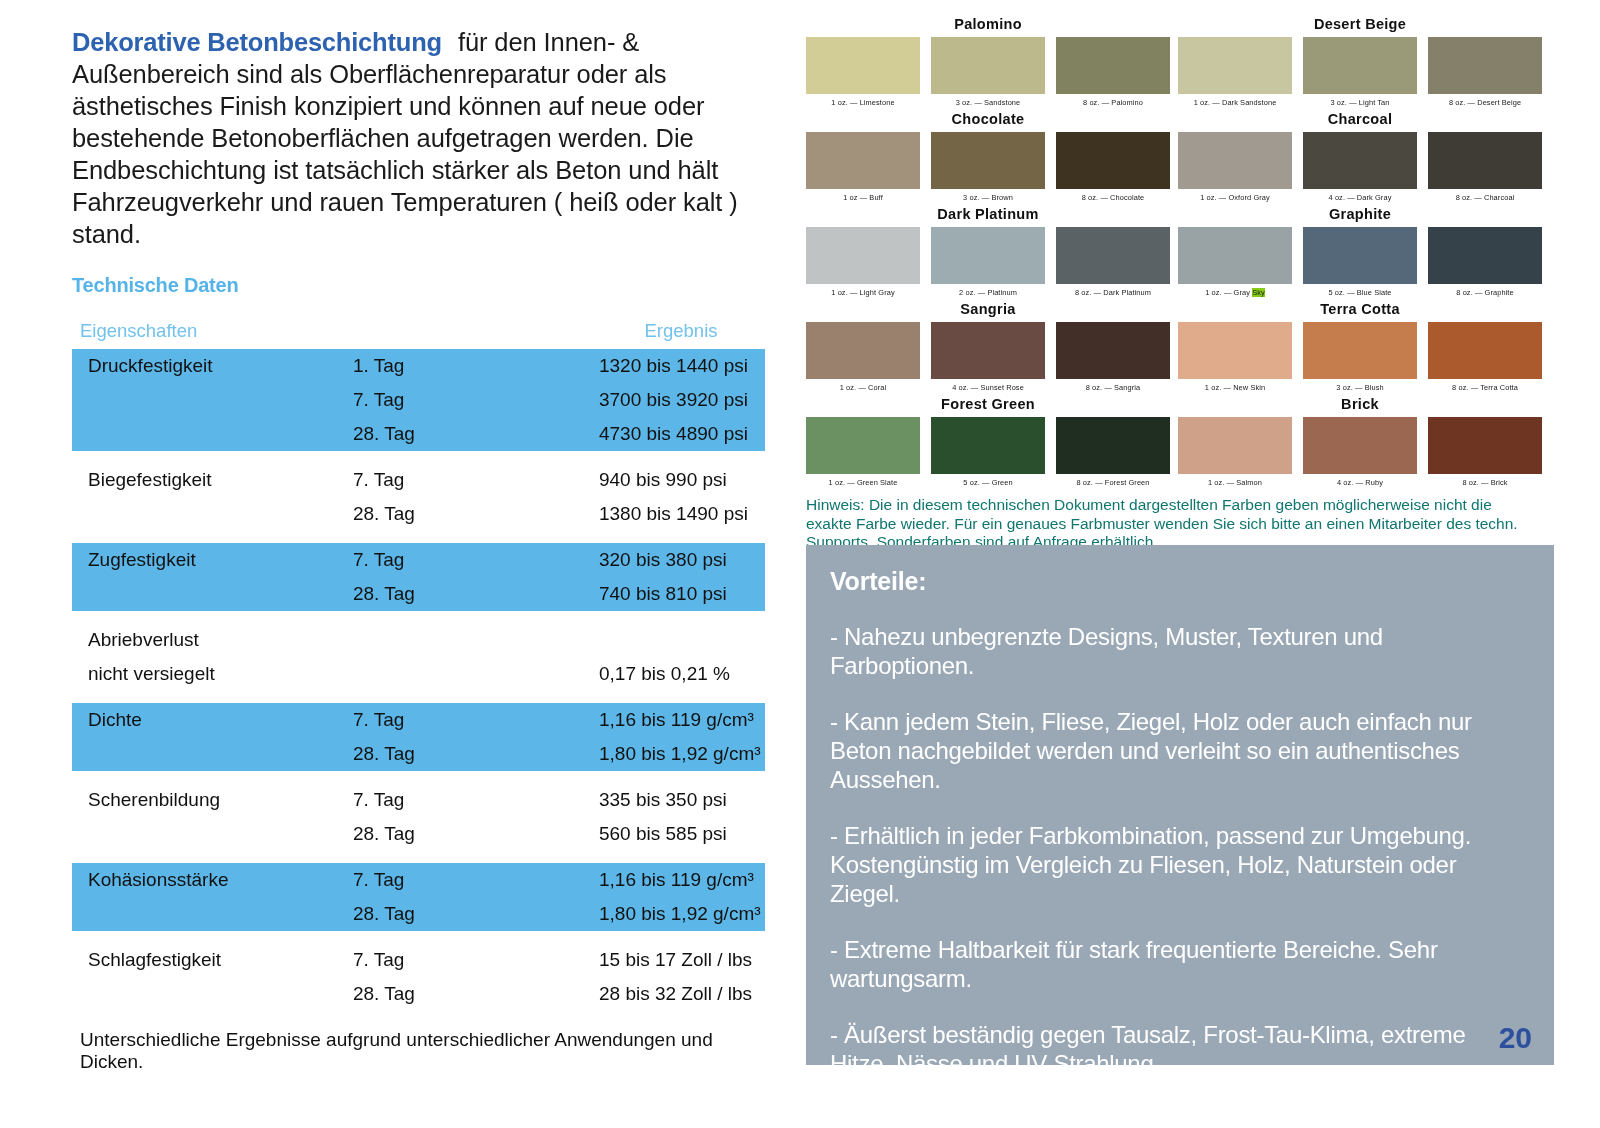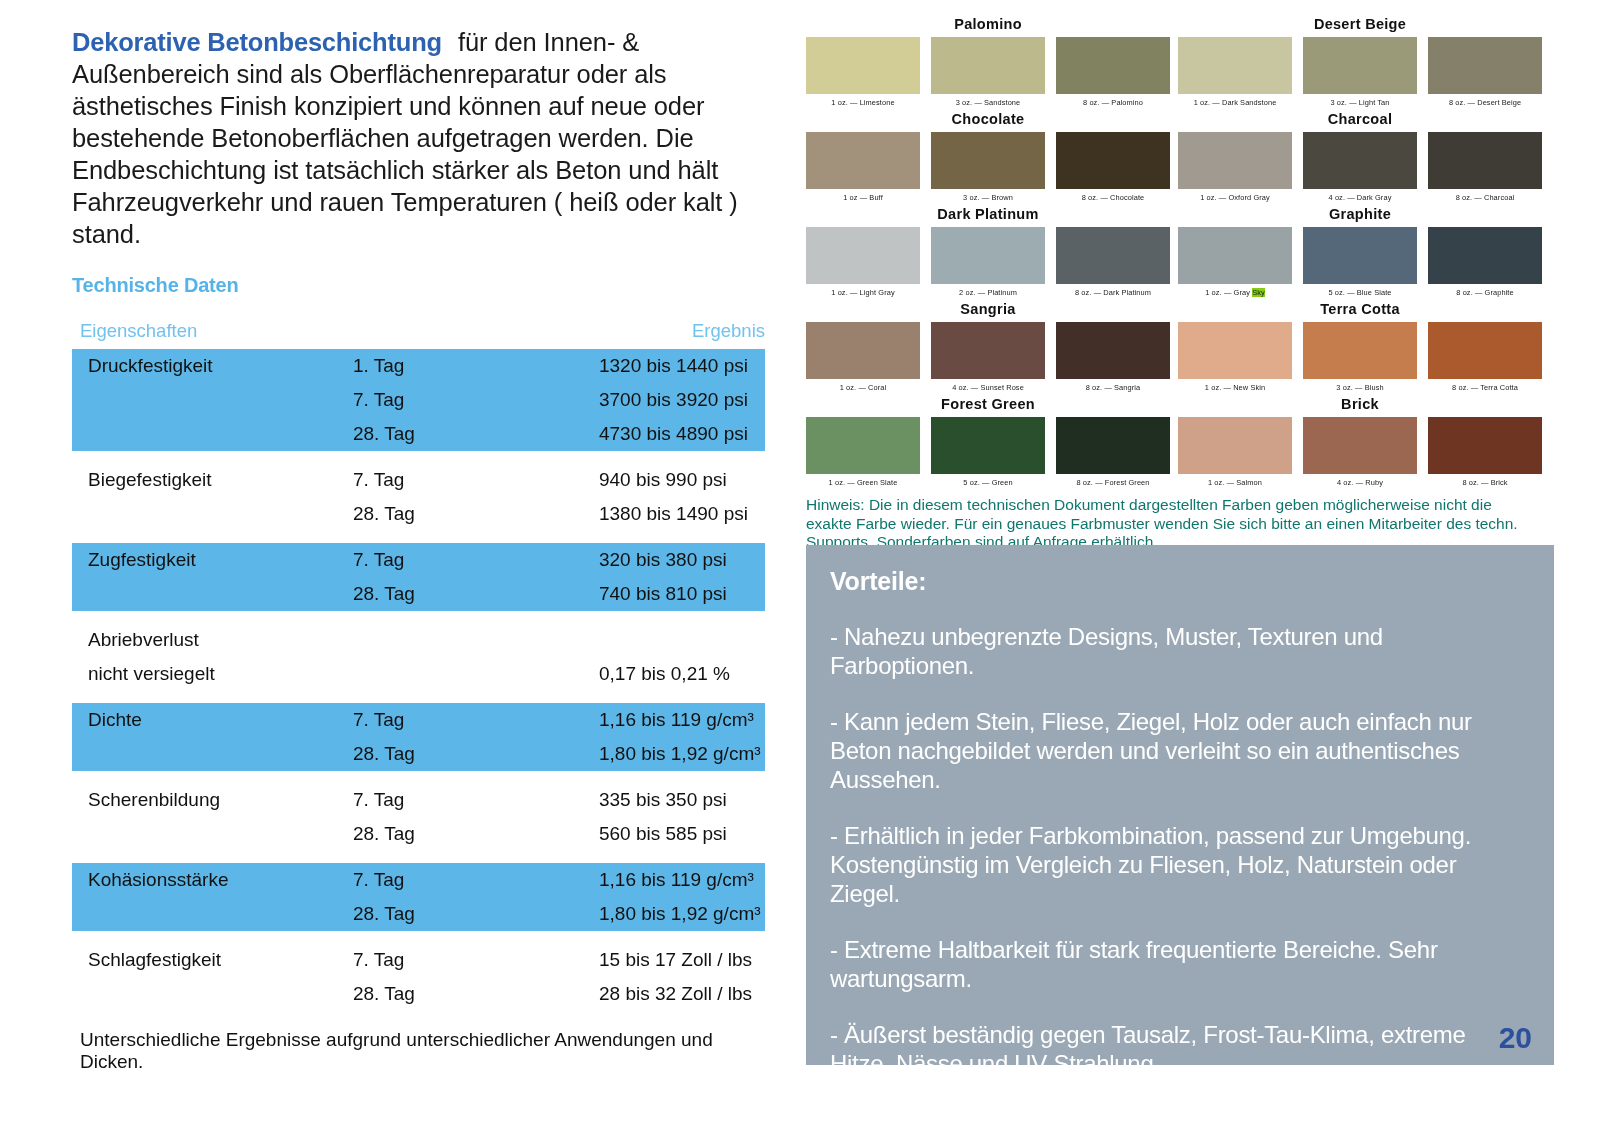--- a/index.html
+++ b/index.html
@@ -38,21 +38,21 @@
   
   .spec-table { margin-top: 23px; width: 693px; }
   .spec-head {
     display: flex;
     font-size: 18.5px;
     color: #72c2ee;
     padding: 0 0 7px 8px;
   }
   .spec-head .c1 { width: 268px; }
   .spec-head .c2 { width: 249px; }
-  .spec-head .c3 { width: 168px; text-align: right; }
+  .spec-head .c3 { width: 168px; text-align: center; }
 
   .grp { }
   .grp.shaded { background: #5cb7e8; }
   .grp.plain { background: transparent; }
   .grp .row {
     display: flex;
     align-items: center;
     height: 34px;
     font-size: 19px;
     color: #111;

